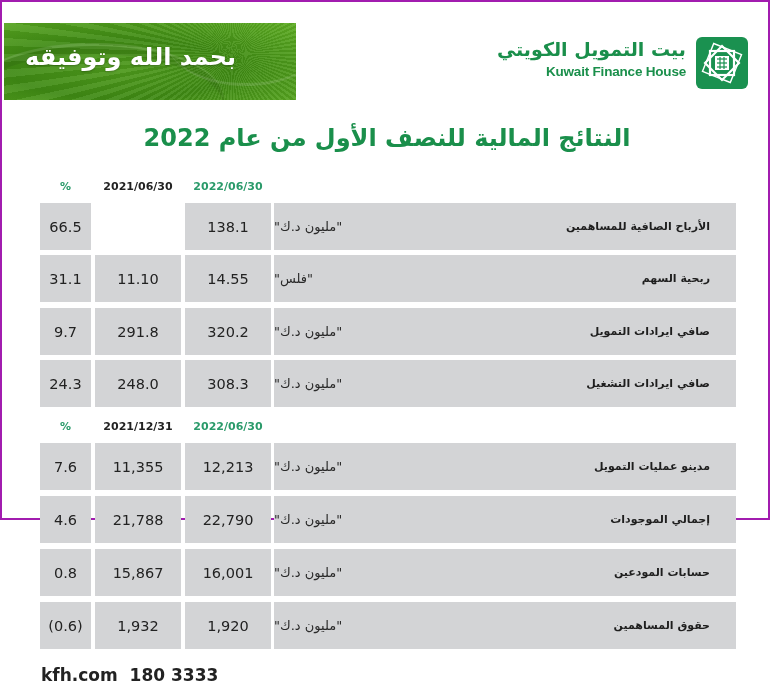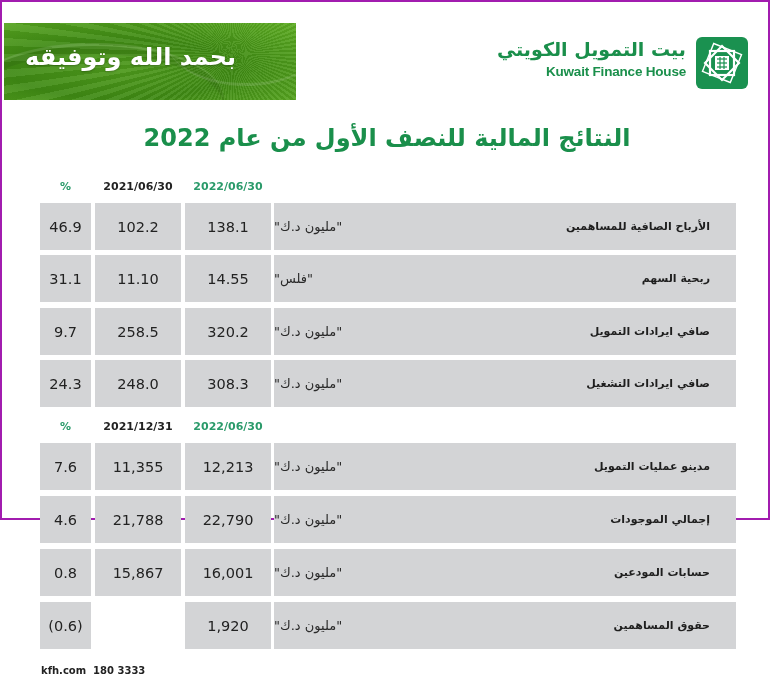--- a/index.html
+++ b/index.html
@@ -62,21 +62,21 @@
     display: flex; align-items: center; justify-content: center;
     font-size: 14.5px; color: #222222; font-family: "DejaVu Sans", sans-serif;
   }
   .c-pct { left: 0; width: 51px; }
   .c-prev { left: 55px; width: 86px; }
   .c-curr { left: 145px; width: 86px; }
   .c-label { left: 234px; width: 462px; justify-content: space-between; padding: 0 26px 0 0; direction: rtl; }
   .c-label .lbl { font-weight: bold; font-size: 11px; color: #1e1e1e; }
   .c-label .unit { font-size: 13px; color: #2a2a2a; width: 190px; text-align: left; direction: rtl; }
   .footer {
-    position: absolute; left: 39px; top: 663px; font-weight: bold; font-size: 10px; color: #222222;
+    position: absolute; left: 39px; top: 663px; font-weight: bold; font-size: 17px; color: #222222;
     white-space: pre;
   }
 </style>
 </head>
 <body>
 
 <div class="frame">
 
   <div class="banner">
     <span class="banner-text">بحمد الله وتوفيقه</span>
@@ -104,40 +104,39 @@
     </div>
   </div>
 
   <div class="title">النتائج المالية للنصف الأول من عام 2022</div>
 
   <div class="hdr pct" style="left:38px; width:51px; top:178px;">%</div>
   <div class="hdr prev" style="left:93px; width:86px; top:178px;">2021/06/30</div>
   <div class="hdr curr" style="left:183px; width:86px; top:178px;">2022/06/30</div>
 
   <div class="row" style="top:201px;">
-    <div class="cell c-pct">46.9</div>
-    <div class="cell c-prev">102.2</div>
+    <div class="cell c-pct">66.5</div>
     <div class="cell c-curr">138.1</div>
     <div class="cell c-label">
       <span class="lbl">الأرباح الصافية للمساهمين</span>
       <span class="unit">"مليون د.ك"</span>
     </div>
   </div>
   <div class="row" style="top:253px;padding-left:7px;">
     <div class="cell c-pct">31.1</div>
     <div class="cell c-prev">11.10</div>
     <div class="cell c-curr">14.55</div>
     <div class="cell c-label">
       <span class="lbl">ربحية السهم</span>
       <span class="unit">"فلس"</span>
     </div>
   </div>
   <div class="row" style="top:306px;">
     <div class="cell c-pct">9.7</div>
-    <div class="cell c-prev">258.5</div>
+    <div class="cell c-prev">291.8</div>
     <div class="cell c-curr">320.2</div>
     <div class="cell c-label">
       <span class="lbl">صافي ايرادات التمويل</span>
       <span class="unit">"مليون د.ك"</span>
     </div>
   </div>
   <div class="row" style="top:358px;">
     <div class="cell c-pct">24.3</div>
     <div class="cell c-prev">248.0</div>
     <div class="cell c-curr">308.3</div>
@@ -173,20 +172,21 @@
     <div class="cell c-pct">0.8</div>
     <div class="cell c-prev">15,867</div>
     <div class="cell c-curr">16,001</div>
     <div class="cell c-label">
       <span class="lbl">حسابات المودعين</span>
       <span class="unit">"مليون د.ك"</span>
     </div>
   </div>
   <div class="row" style="top:600px;">
     <div class="cell c-pct">(0.6)</div>
+    <div class="cell c-prev">1,932</div>
     <div class="cell c-curr">1,920</div>
     <div class="cell c-label">
       <span class="lbl">حقوق المساهمين</span>
       <span class="unit">"مليون د.ك"</span>
     </div>
   </div>
 
   <div class="footer"><span>kfh.com</span>  <span>180 3333</span></div>
 
 </div>

